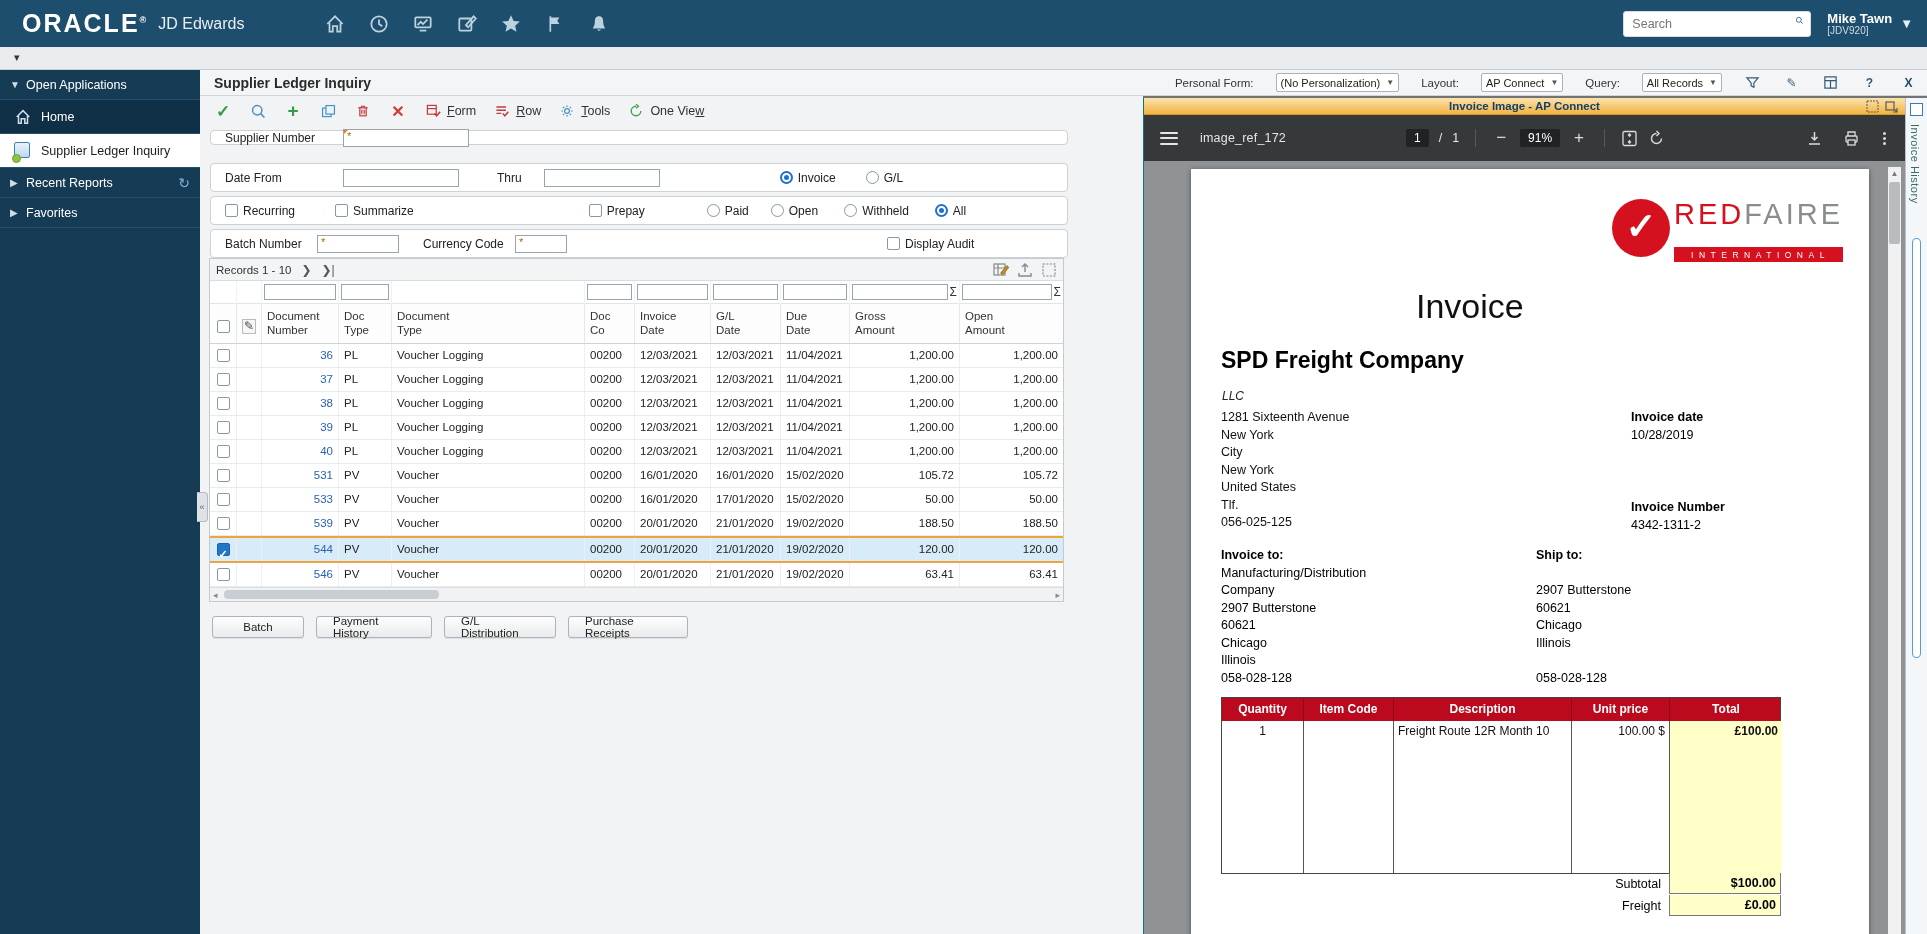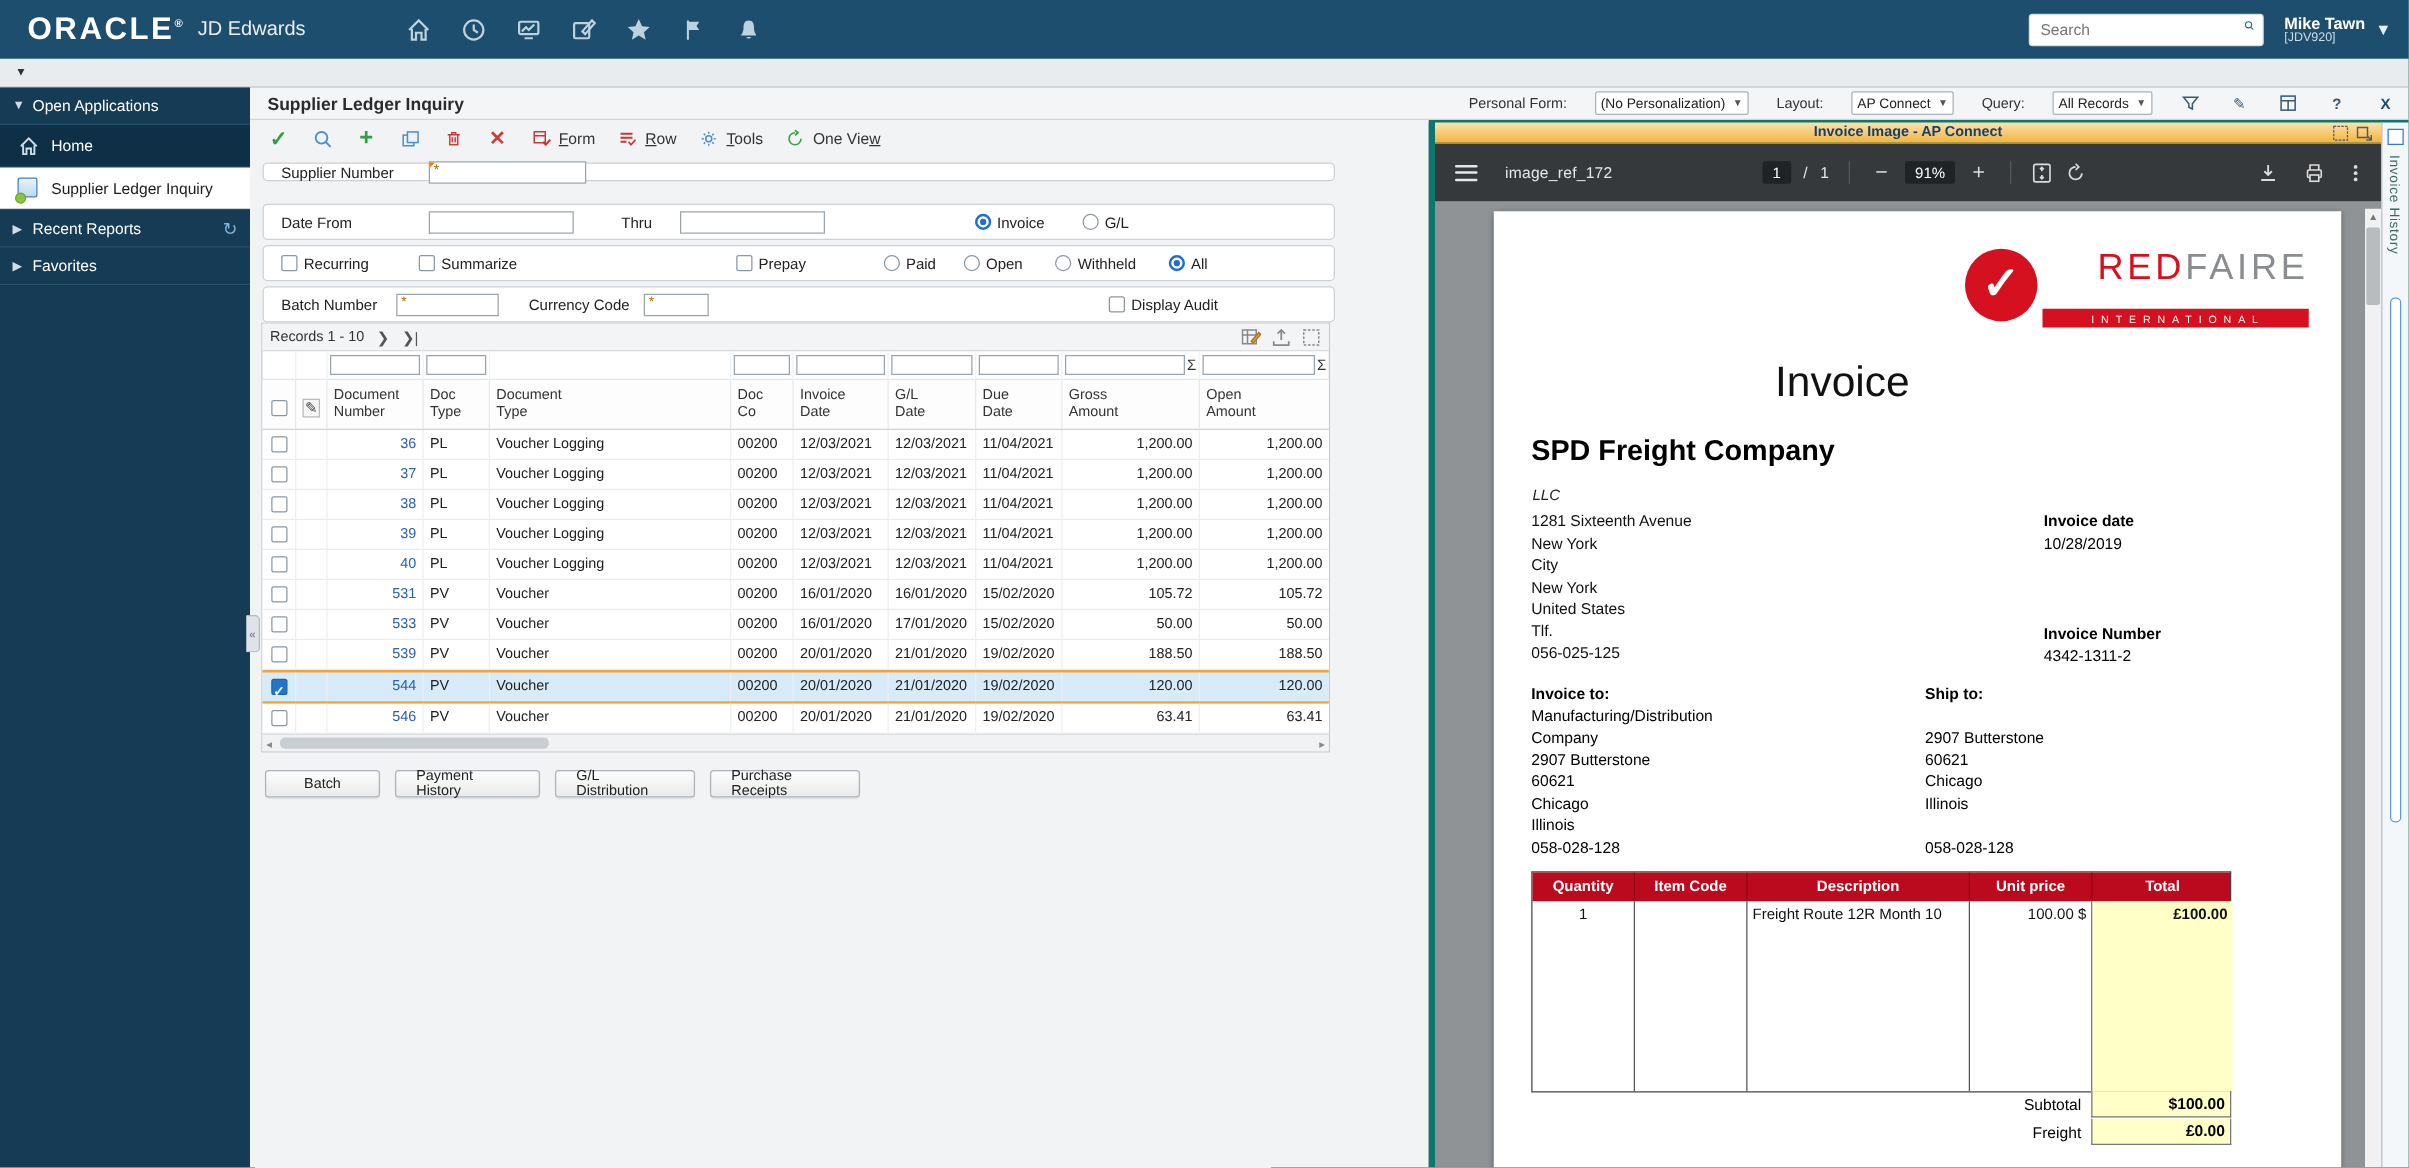--- a/index.html
+++ b/index.html
@@ -1,17 +1,17 @@
 <!DOCTYPE html>
 <html><head>
 <meta charset="utf-8">
 <style>
   html,body{margin:0;padding:0;background:#cfd3d6;}
   *{box-sizing:border-box;font-family:"Liberation Sans",sans-serif;}
-  #app{position:relative;width:1927px;height:934px;background:#0f766e;overflow:hidden;padding-left:24px;}
+  #app{position:relative;width:1927px;height:934px;background:#737373;overflow:hidden;padding-left:24px;}
   .abs{position:absolute;}
   svg{display:block;}
 
   
   #topbar{left:0;top:0;width:1927px;height:47px;background:#1e4e6d;display:flex;align-items:center;}
   .brand{font-size:25px;font-weight:bold;color:#fff;letter-spacing:2px;margin-left:22px;}
   .brand sup{font-size:9px;}
   .product{color:#e8eef2;font-size:16px;margin-left:10px;font-weight:400;}
   .topnav{display:flex;align-items:center;gap:22px;margin-left:80px;}
   .topnav .ticon{width:22px;height:22px;color:#bcd2df;}
@@ -106,21 +106,21 @@
   .num{text-align:right;}
   .lnk{color:#2a62ad;text-decoration:none;}
   #hscroll{height:14px;background:#f1f2f3;border-top:1px solid #dcdfe2;position:relative;}
   #hscroll .thumb{position:absolute;left:14px;top:2px;width:215px;height:9px;background:#c9ced3;border-radius:4px;}
   #hscroll .ar{position:absolute;top:0;font-size:9px;color:#888;line-height:14px;}
   .pencil-glyph{font-size:12px;color:#444;border:1px solid #bbb;background:#f6f6f6;width:15px;height:15px;line-height:13px;text-align:center;}
 
   #collapse{left:197px;top:492px;width:11px;height:30px;background:#dfe3e7;border:1px solid #b5bac0;border-left:0;border-radius:0 4px 4px 0;color:#667;font-size:9px;text-align:center;line-height:28px;cursor:pointer;}
 
   
-  #rightpanel{left:1143px;top:98px;width:762px;height:836px;border-left:5px solid #0f766e;}
+  #rightpanel{left:1143px;top:98px;width:762px;height:836px;border-left:1px solid #0f766e;}
   #ortitle{height:17px;background:linear-gradient(180deg,#fbe3ae,#f3b33f);border-bottom:1px solid #d99a23;display:flex;align-items:center;position:relative;}
   #ortitle .t{flex:1;text-align:center;font-size:11.5px;font-weight:bold;color:#15406b;}
   .orico{position:absolute;top:2px;width:13px;height:13px;}
   #pdfbar{height:46px;background:#36393c;display:flex;align-items:center;color:#e6e6e6;padding:0 16px;}
   .hamb{width:18px;height:13px;display:flex;flex-direction:column;justify-content:space-between;cursor:pointer;}
   .hamb i{height:2px;background:#e6e6e6;border-radius:1px;}
   .docname{font-size:12.5px;margin-left:22px;letter-spacing:.2px;}
   .pgroup{display:flex;align-items:center;gap:10px;margin-left:120px;font-size:12.5px;}
   .darkbox{background:#202325;padding:2px 8px;border-radius:2px;font-size:12px;color:#fff;}
   .vdiv{width:1px;height:18px;background:#55595d;margin:0 6px;}
@@ -133,21 +133,21 @@
   #vscroll{position:absolute;right:5px;top:6px;width:13px;bottom:0;background:#f1f1f1;}
   #vscroll .up{height:13px;text-align:center;font-size:8px;color:#777;line-height:13px;}
   #vscroll .vthumb{position:absolute;left:1px;top:15px;width:11px;height:62px;background:#b9bcbe;border-radius:2px;}
 
   
   #page{position:absolute;left:47px;top:8px;width:678px;height:780px;background:#fff;box-shadow:0 1px 5px rgba(0,0,0,.45);}
   #logo{position:absolute;right:26px;top:30px;display:flex;align-items:flex-start;}
   #logo .lcircle{width:58px;height:58px;border-radius:50%;background:#d5101f;color:#fff;font-size:37px;font-weight:bold;text-align:center;line-height:56px;}
   #logo .ltext{margin-left:4px;}
   #logo .lbrand{font-size:29px;letter-spacing:3px;line-height:30px;}
-  #logo .lred{color:#d5101f;margin-left:44px;}
+  #logo .lred{color:#d5101f;}
   #logo .lgray{color:#8a8d8f;}
   #logo .lbar{margin-top:18px;background:#d5101f;color:#fff;font-size:8.5px;letter-spacing:5.5px;text-align:center;padding:3px 0 2px 4px;}
   .invtitle{position:absolute;left:225px;top:118px;font-size:34px;color:#111;}
   .company{position:absolute;left:30px;top:178px;font-size:23px;font-weight:bold;color:#000;}
   .llc{position:absolute;left:31px;top:220px;font-size:12px;font-style:italic;color:#222;}
   .addr{position:absolute;left:30px;top:240px;font-size:12.5px;color:#111;line-height:17.5px;}
   .blocklbl{font-weight:bold;font-size:12.5px;color:#000;}
   .invdate{position:absolute;left:440px;top:240px;font-size:12.5px;line-height:17.5px;}
   .invnum{position:absolute;left:440px;top:330px;font-size:12.5px;line-height:17.5px;}
   .invto{position:absolute;left:30px;top:378px;font-size:12.5px;line-height:17.5px;}

